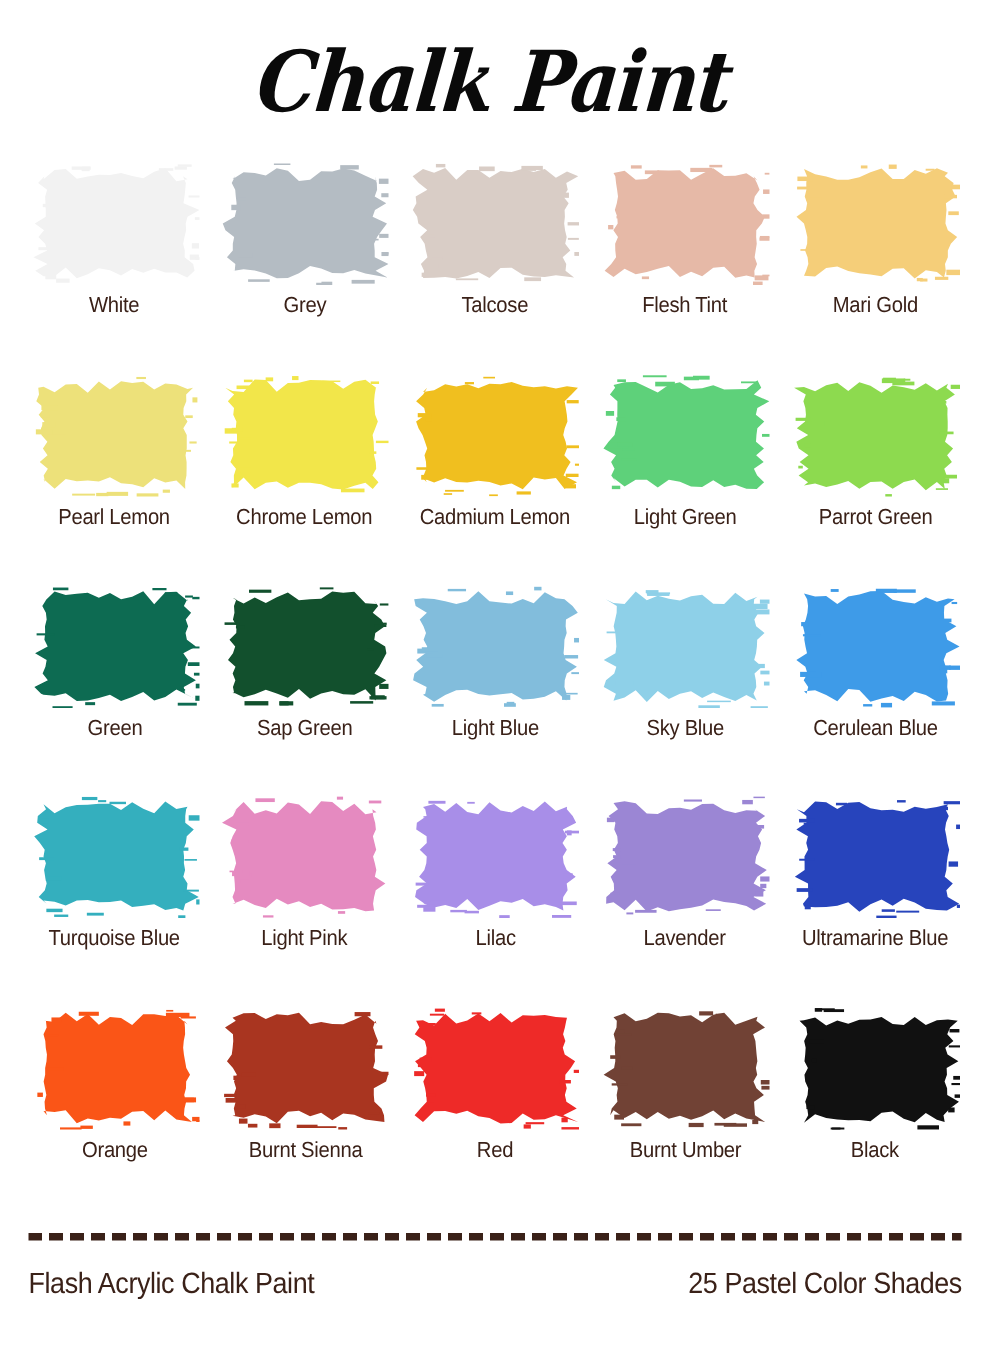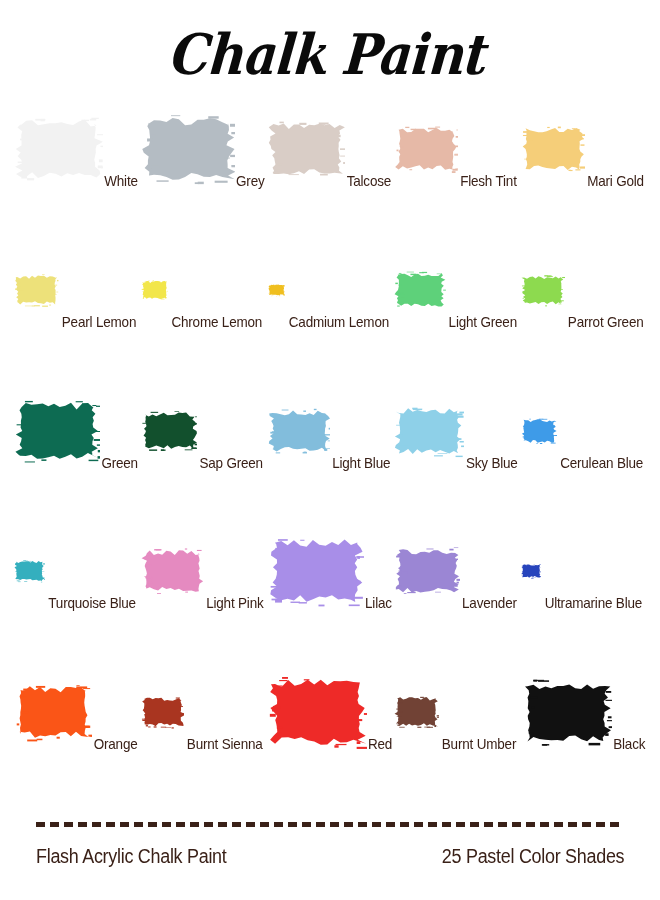--- a/index.html
+++ b/index.html
@@ -56,22 +56,22 @@
   .swatch-row {
     flex: 1 1 0;
     display: flex;
     justify-content: space-between;
     align-items: flex-start;
   }
 
   .swatch-cell {
     width: 125px;
     display: flex;
-    flex-direction: row;
-    align-items: flex-end;
+    flex-direction: column;
+    align-items: center;
   }
 
   .swatch-paint {
     width: 112px;
     height: 82px;
     display: block;
   }
 
   .swatch-label {
     margin-top: 7px;
@@ -82,21 +82,21 @@
     text-align: center;
     line-height: 1.1;
     letter-spacing: -0.2px;
     transform: scaleX(0.93);
     white-space: nowrap;
   }
 
   
   .footer-area {
     height: 88px;
-    padding: 0 36px;
+    padding: 0 19px;
     display: flex;
     flex-direction: column;
     justify-content: flex-start;
   }
 
   .dashed-rule {
     height: 5px;
     margin-top: 10px;
     background-image: repeating-linear-gradient(
       to right,

